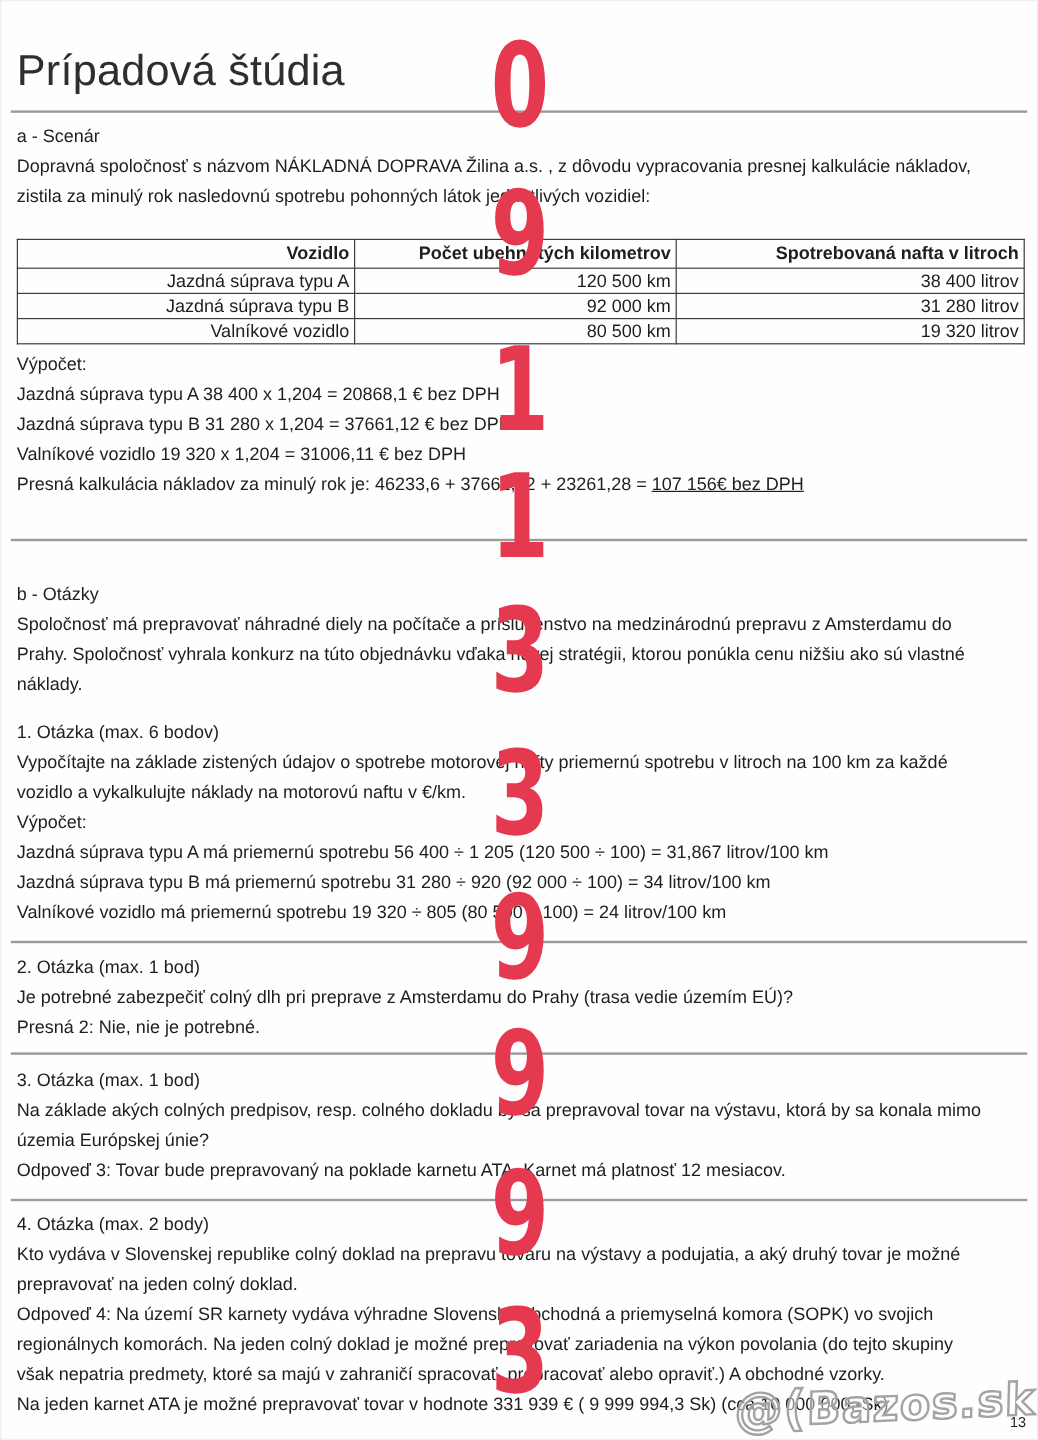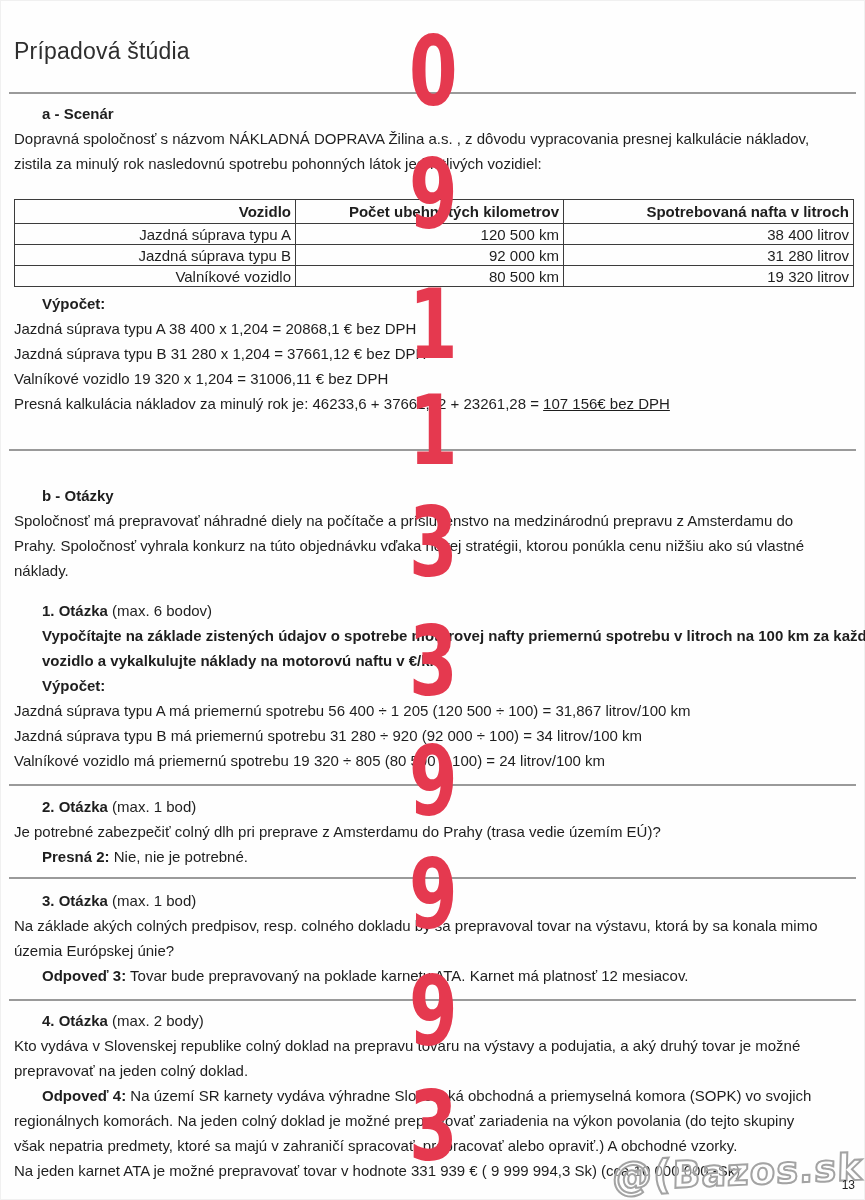--- a/index.html
+++ b/index.html
@@ -4,24 +4,24 @@
 <style>
   * { margin:0; padding:0; box-sizing:border-box; }
   html,body { width:865px; height:1200px; }
   body {
     font-family:"Liberation Sans", sans-serif;
     background:#ffffff; color:#1e1e1e;
     position:relative; overflow:hidden;
   }
   .page { position:absolute; inset:0; background:#fefefe; box-shadow: inset 0 0 0 1px #f0f0f0; }
   .abs { position:absolute; left:14px; width:840px; }
-  .title { font-size:23px; font-weight:400; color:#2e2e2e; letter-spacing:0.2px; white-space:nowrap; }
+  .title { font-size:36px; font-weight:400; color:#2e2e2e; letter-spacing:0.2px; white-space:nowrap; }
   .rule { position:absolute; left:9px; width:847px; border-top:2px solid #9a9a9a; }
   .line { font-size:15px; line-height:25px; white-space:nowrap; color:#1e1e1e; }
-  .b { font-weight:bold;margin-left:28px; }
+  .b { font-weight:normal; }
   .u { text-decoration:underline; }
 
   table.fuel { position:absolute; left:14px; top:199px; border-collapse:collapse; table-layout:fixed; width:839px; }
   table.fuel th, table.fuel td {
     border:1.5px solid #3c3c3c; text-align:right; vertical-align:middle;
     font-size:15px; padding:0 4px; overflow:hidden; white-space:nowrap;
   }
   table.fuel th { height:24px; font-weight:bold; }
   table.fuel td { height:21px; font-weight:normal; }
 

